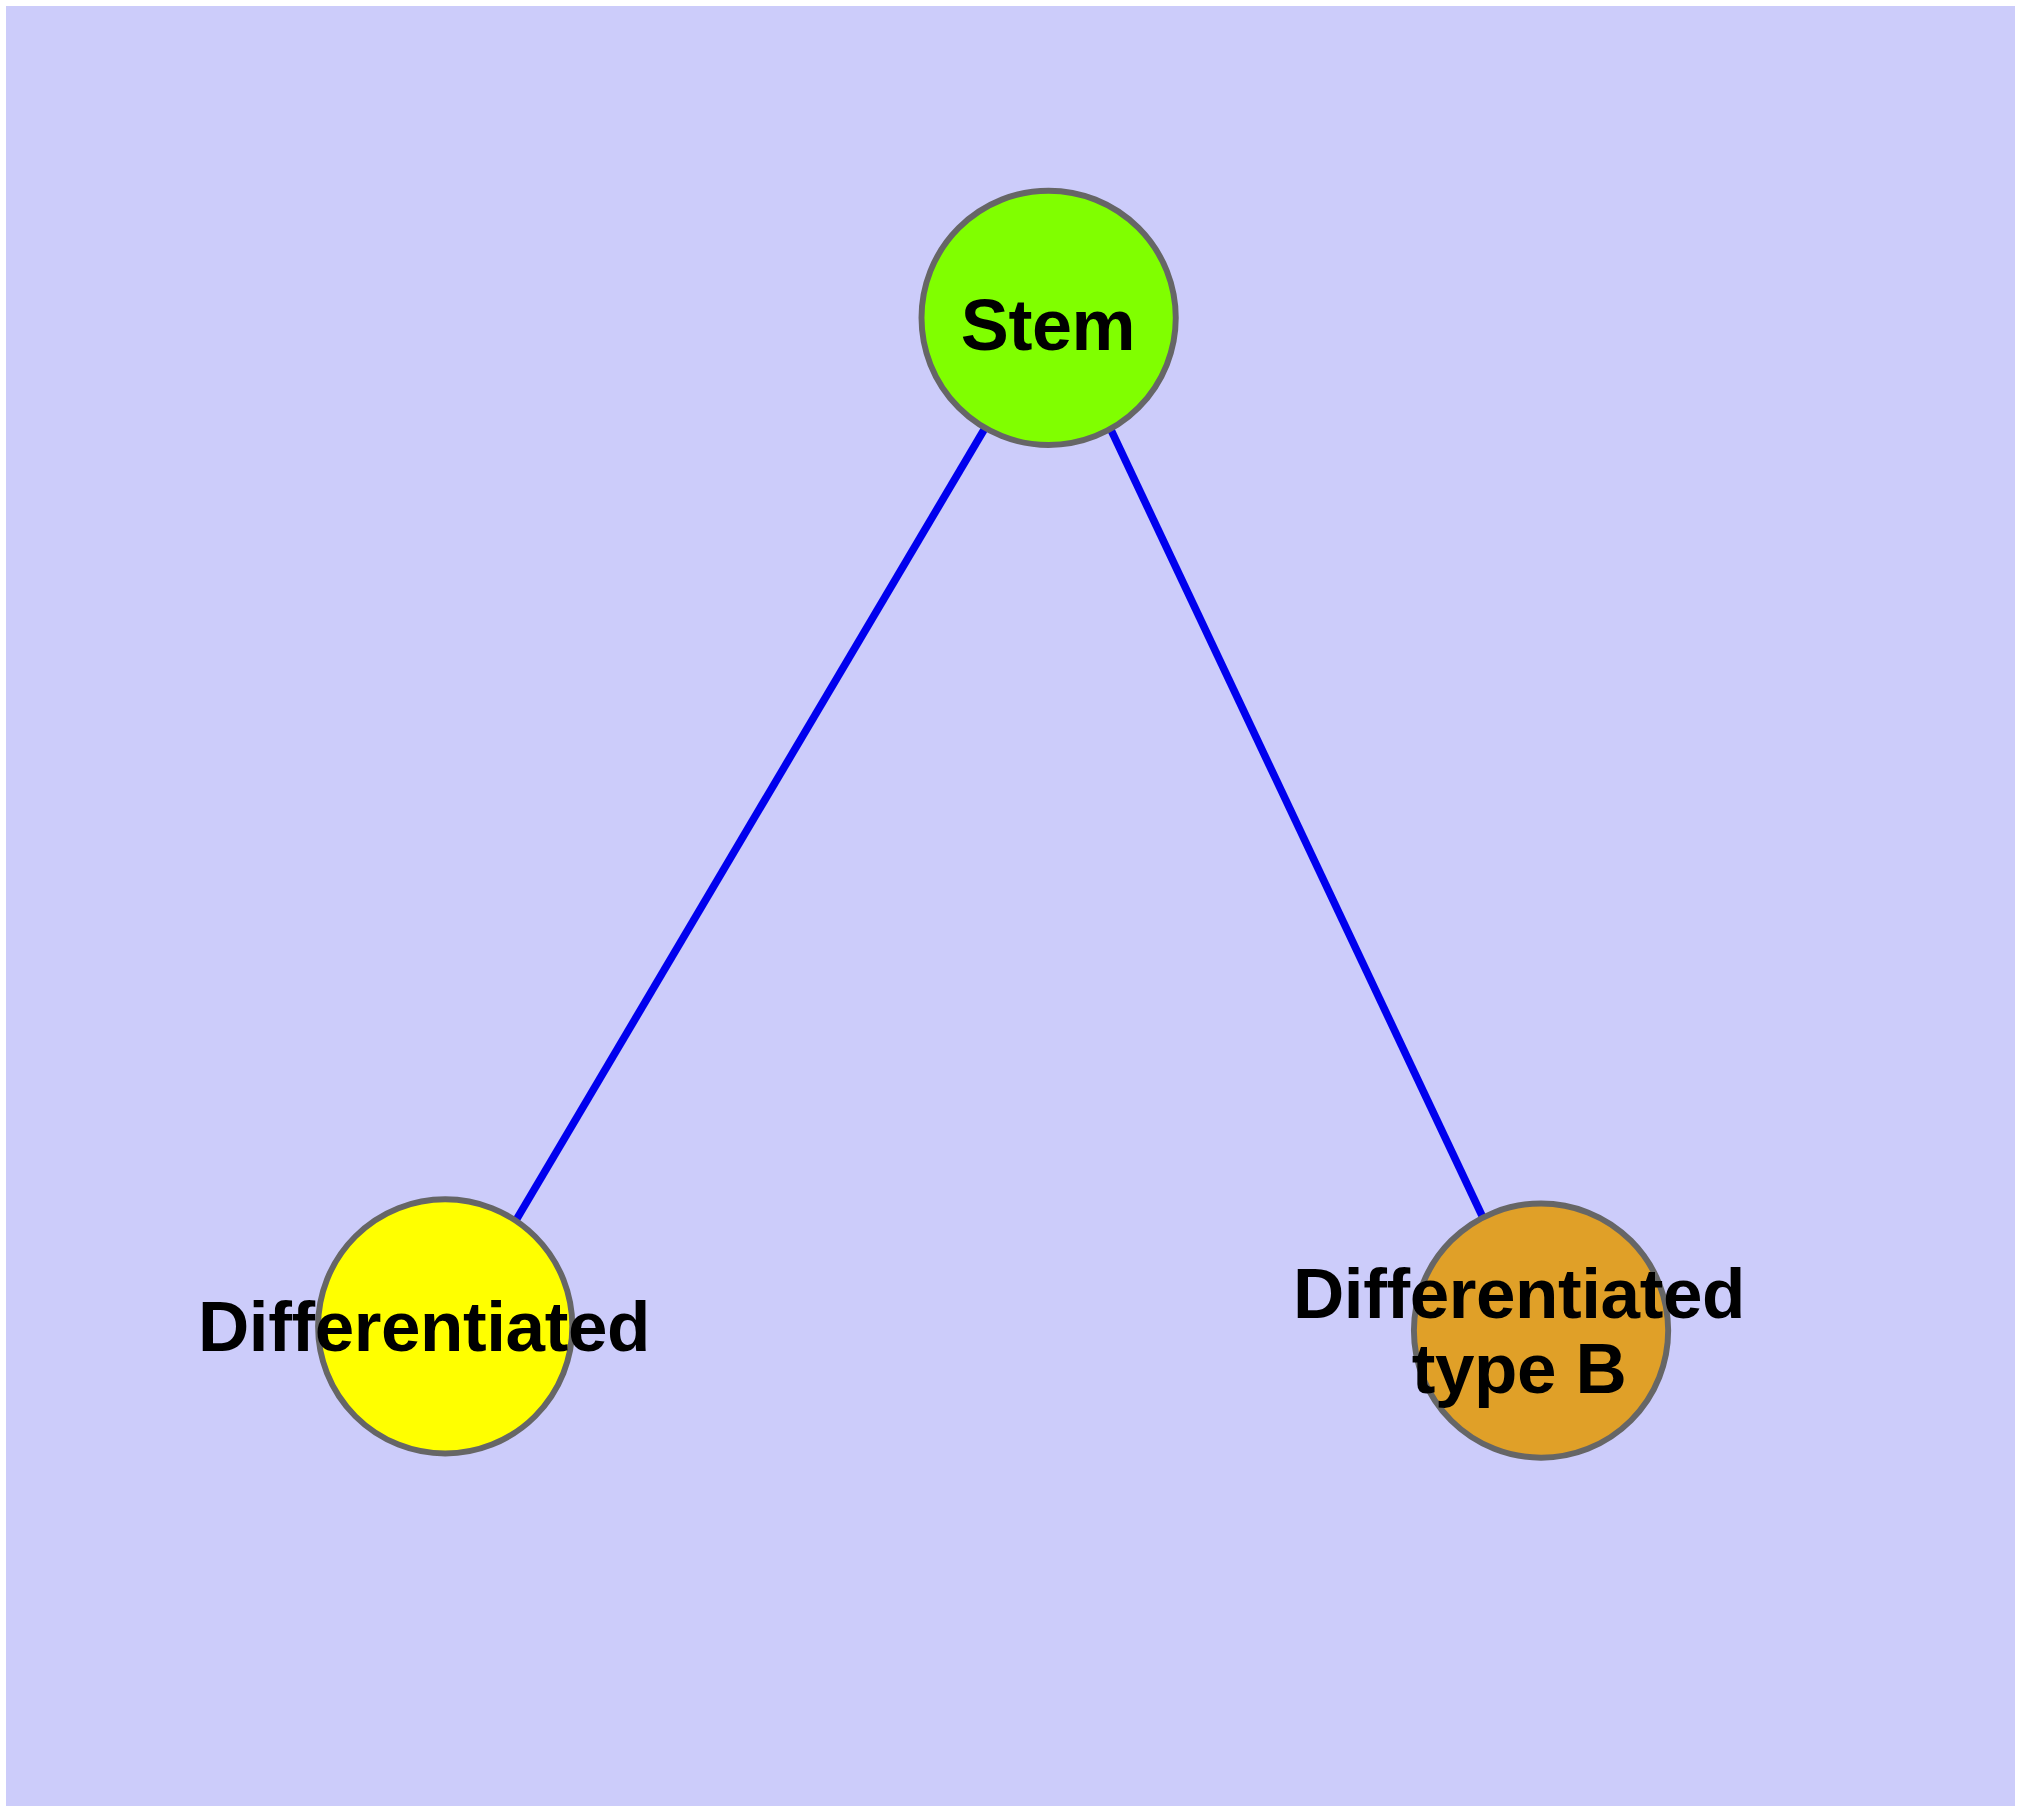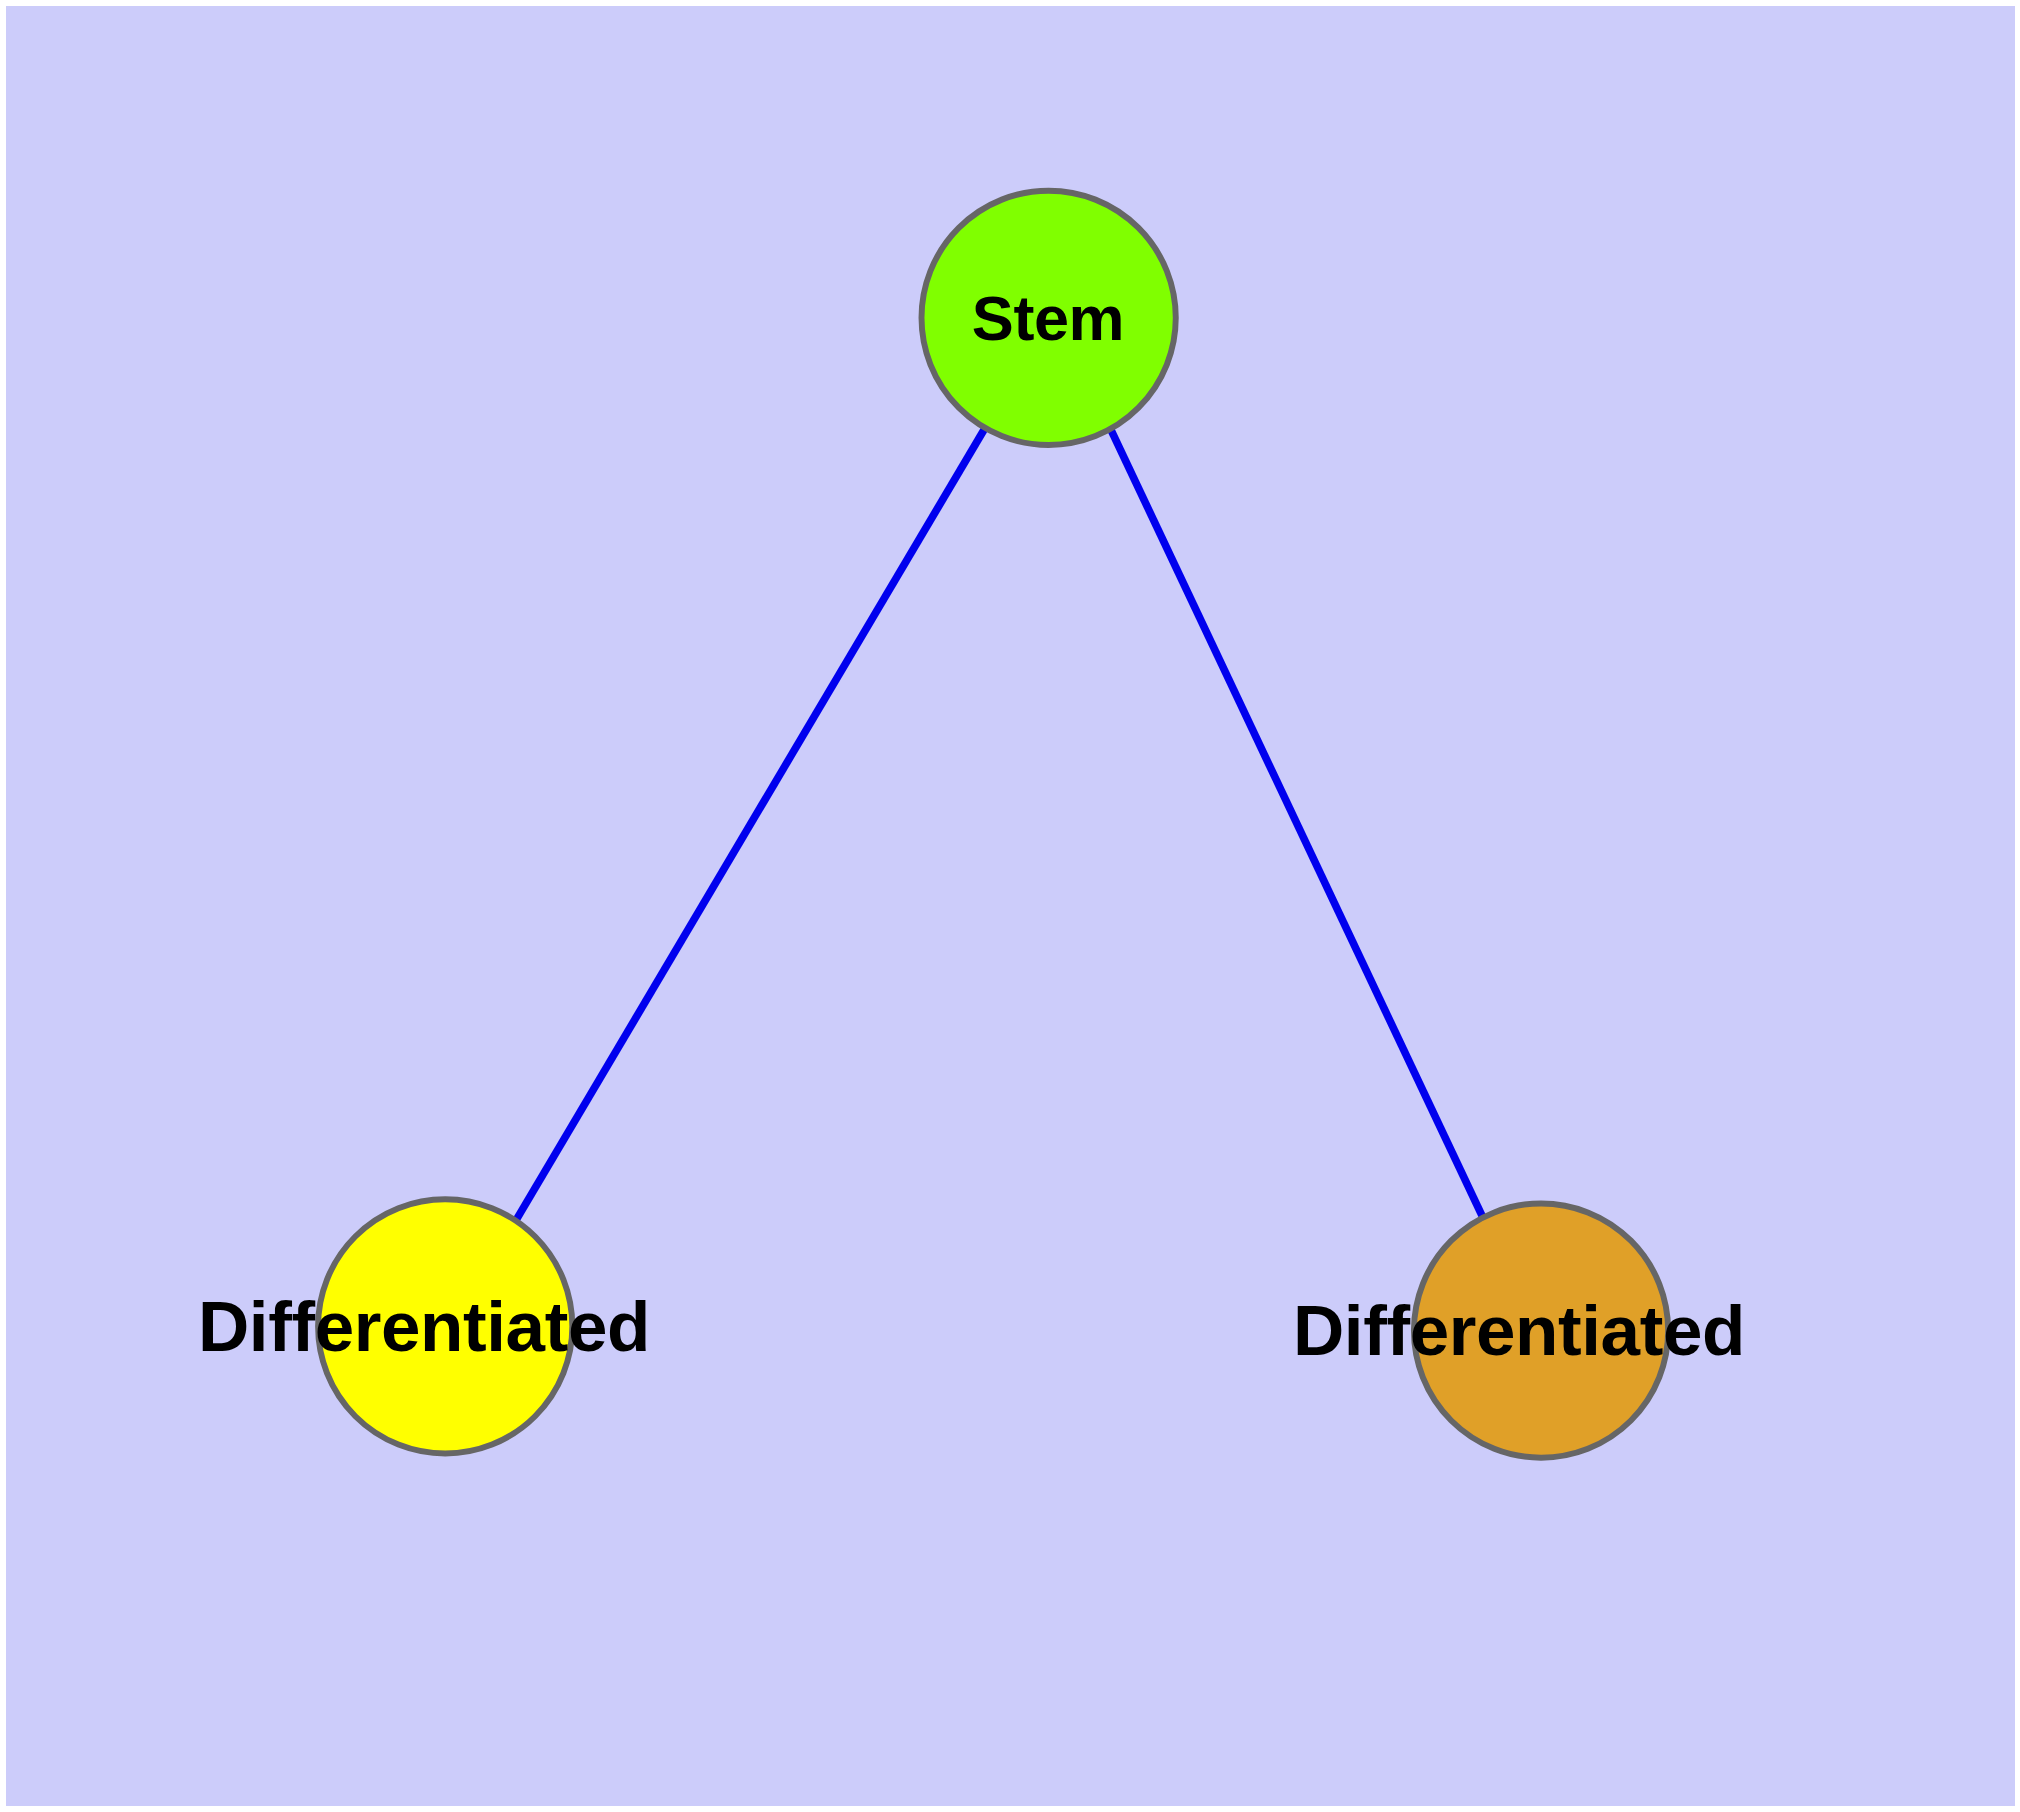--- a/index.html
+++ b/index.html
@@ -45,23 +45,23 @@
     position: absolute;
     color: #000000;
     font-weight: bold;
     text-align: center;
     line-height: 1.06;
     white-space: pre;
     letter-spacing: -0.4px;
     pointer-events: none;
   }
   .label-stem {
-    font-size: 63px;
+    font-size: 72px;
     left: 1048px;
-    top: 318px;
+    top: 325px;
     transform: translate(-50%, -50%);
   }
   .label-type-a {
     font-size: 71px;
     left: 424px;
     top: 1327px;
     transform: translate(-50%, -50%);
   }
   .label-type-b {
     font-size: 71px;
@@ -88,16 +88,16 @@
       <circle class="node-circle" cx="1237" cy="375" r="150" fill="#80ff00" stroke="#666666" stroke-width="7"></circle>
       <circle class="node-circle" cx="525" cy="1565" r="150" fill="#ffff00" stroke="#666666" stroke-width="7"></circle>
       <circle class="node-circle" cx="1818" cy="1570" r="150" fill="#e0a028" stroke="#666666" stroke-width="7"></circle>
     </g>
   </svg>
 
   <div class="node-label label-stem"><span>Stem</span></div>
 
   <div class="node-label label-type-a"><span>Differentiated</span><br></div>
 
-  <div class="node-label label-type-b"><span>Differentiated</span><br></div>
+  <div class="node-label label-type-b"><span>Differentiated</span><br><span>type B</span></div>
 
 </div>
 
 
 </body></html>

